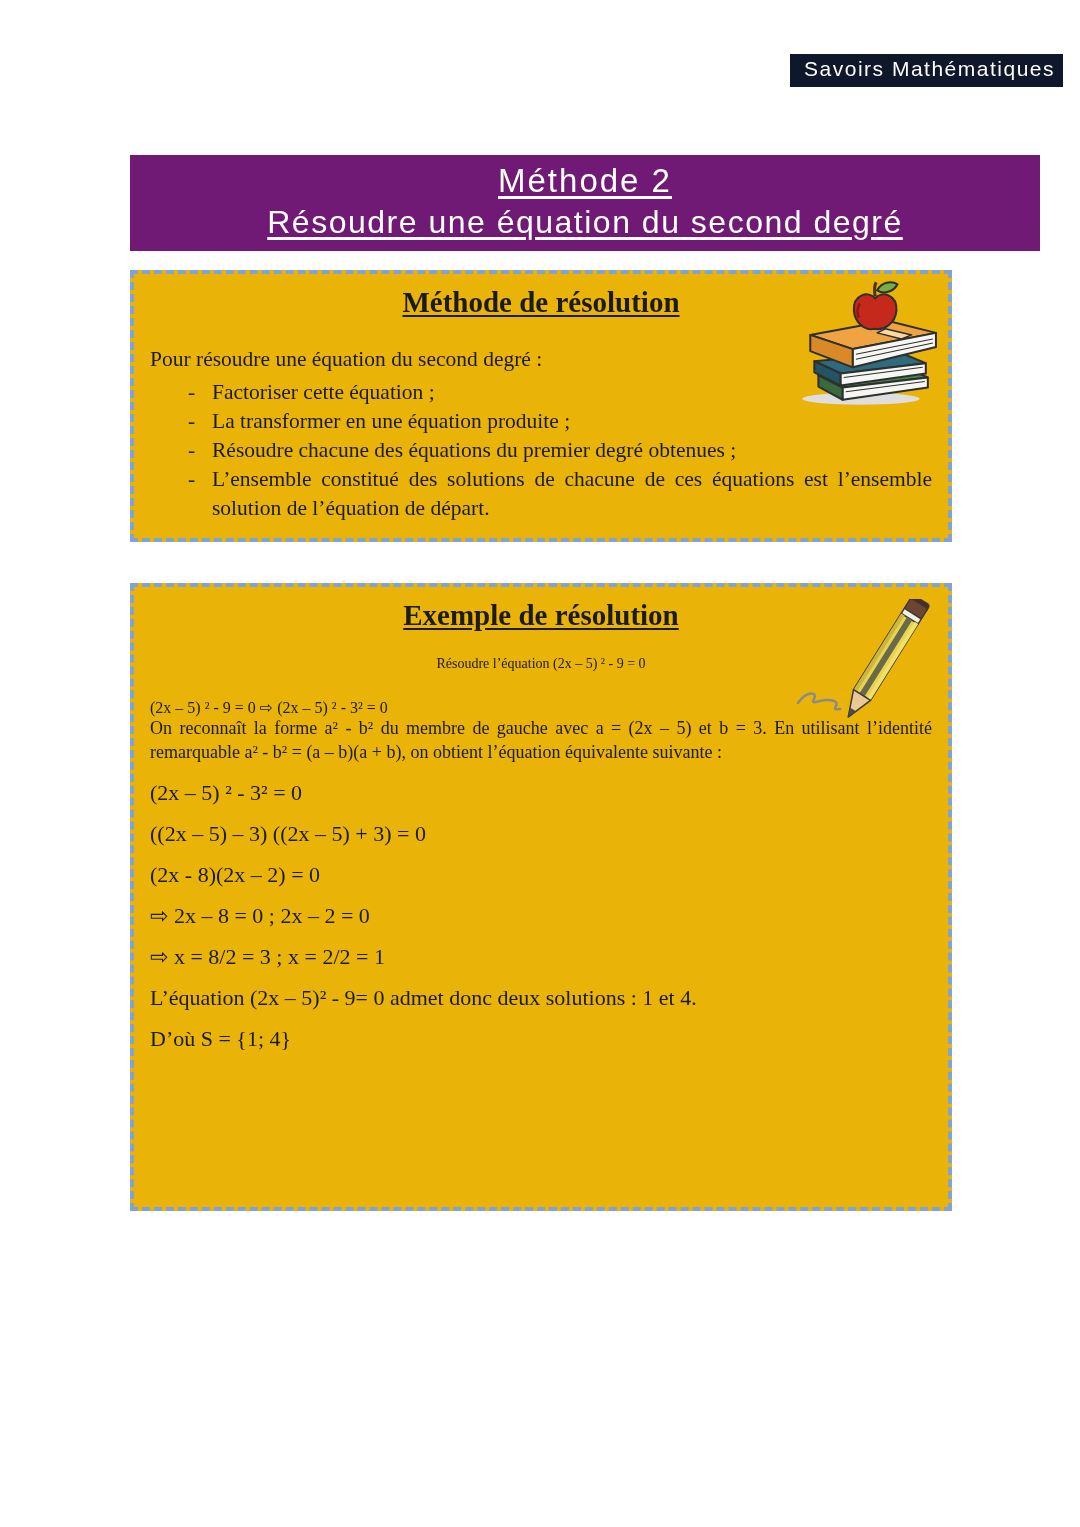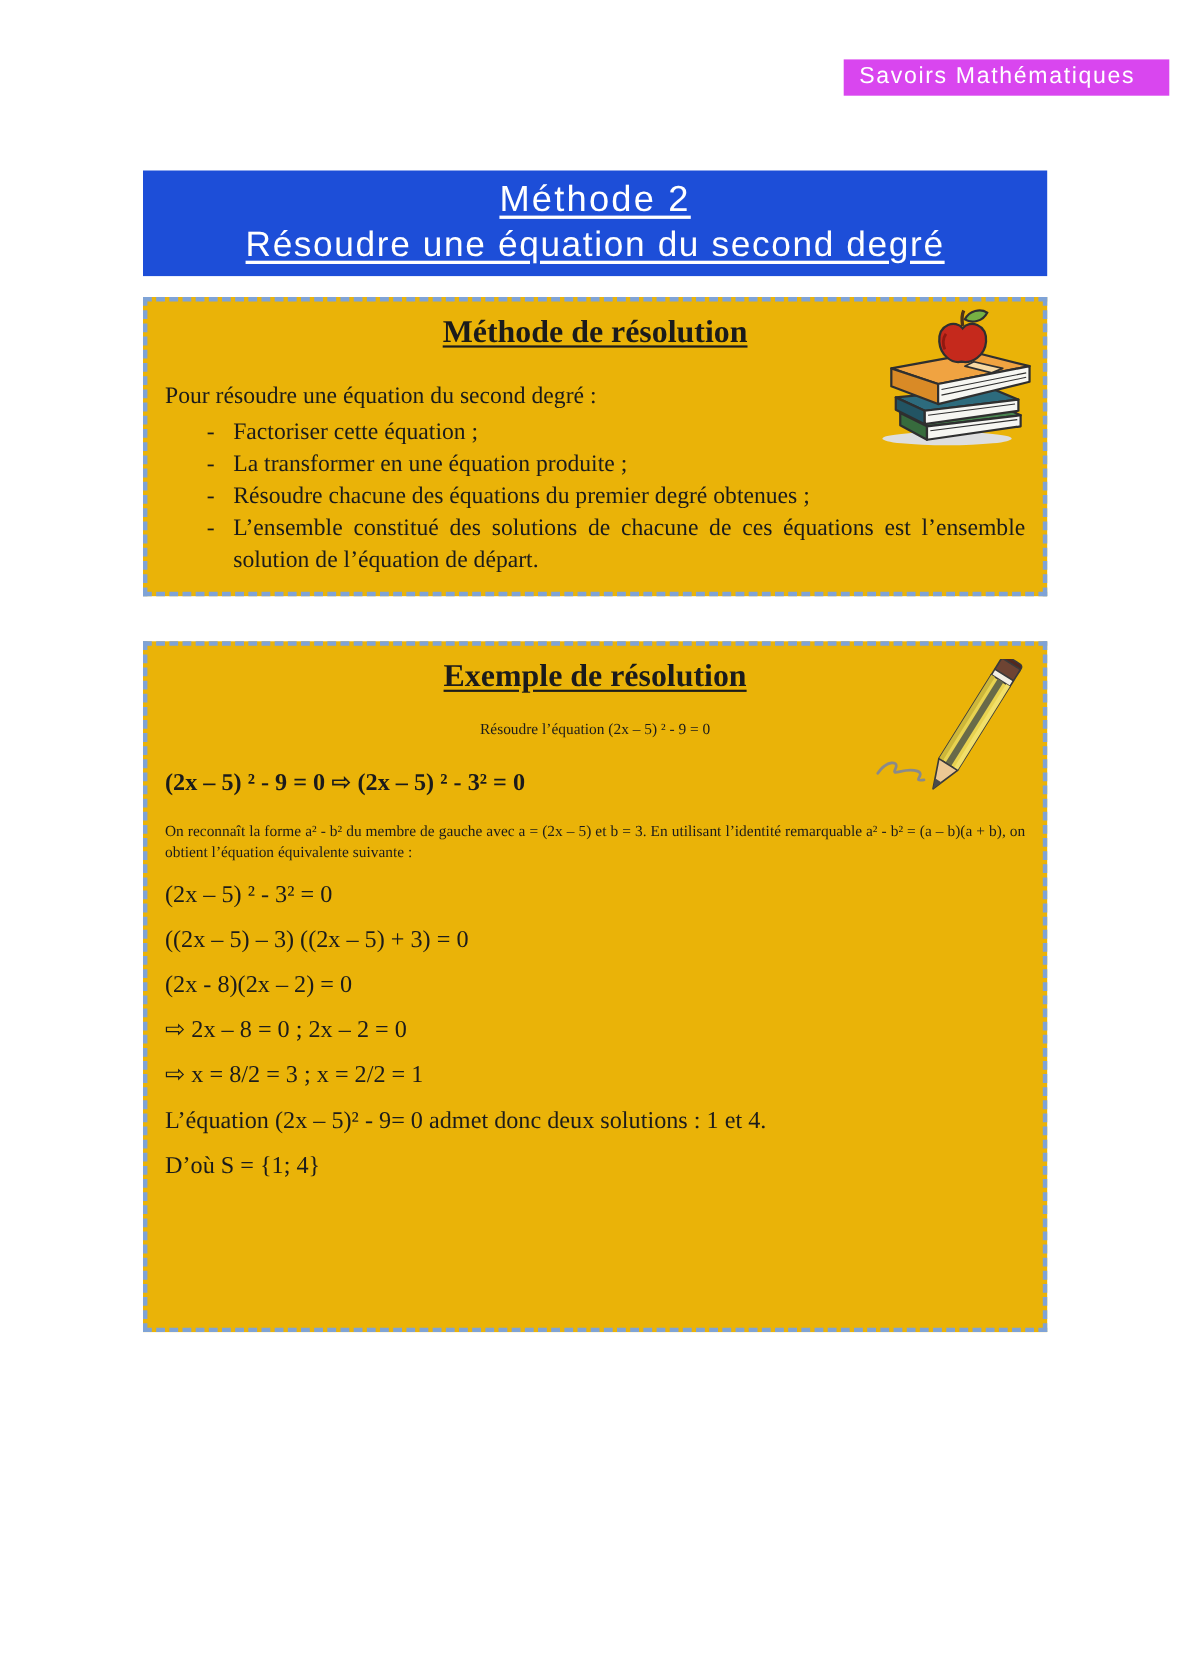--- a/index.html
+++ b/index.html
@@ -11,34 +11,34 @@
     background: #ffffff;
     font-family: "Liberation Serif", serif;
     color: #1b1b1b;
     overflow: hidden;
   }
   
   .badge {
     position: absolute;
     top: 54px;
     right: 17px;
-    background: #d946ef;
+    background: #0f172a;
     color: #ffffff;
     font-family: "Liberation Sans", sans-serif;
     font-size: 21px;
     letter-spacing: 1.5px;
-    padding: 3px 31px 6px 14px;
+    padding: 3px 8px 6px 14px;
   }
   
   .banner {
     position: absolute;
     top: 155px;
     left: 130px;
-    width: 822px;
-    background: #1d4ed8;
+    width: 910px;
+    background: #701a75;
     color: #ffffff;
     text-align: center;
     font-family: "Liberation Sans", sans-serif;
     padding: 7px 0 10px 0;
   }
   .banner-line1 {
     font-size: 33px;
     letter-spacing: 2px;
     text-decoration: underline;
     text-underline-offset: 4px;
@@ -80,22 +80,22 @@
     list-style: none;
     position: relative;
     padding-left: 24px;
     font-size: 21.5px;
     line-height: 1.35;
     text-align: justify;
   }
   li.bullet .dash { position: absolute; left: 0; }
 
   .statement { font-size: 14px; margin-top: 24px; text-align: center; }
-  .transform-line { font-size: 22px; margin-top: 26px; font-weight: bold; }
-  .explanation { font-size: 14px; margin-top: 24px; line-height: 1.33; text-align: justify; }
+  .transform-line { font-size: 16px; margin-top: 26px; }
+  .explanation { font-size: 18px; line-height: 1.33; text-align: justify; }
   .eq { font-size: 22px; line-height: 27px; margin-top: 14px; }
   
   .page, .eq, .transform-line { font-family: "Liberation Serif", "DejaVu Sans", serif; }
 </style>
 </head>
 <body>
 
 <div class="page">
 
   <div class="badge">Savoirs Mathématiques</div>

